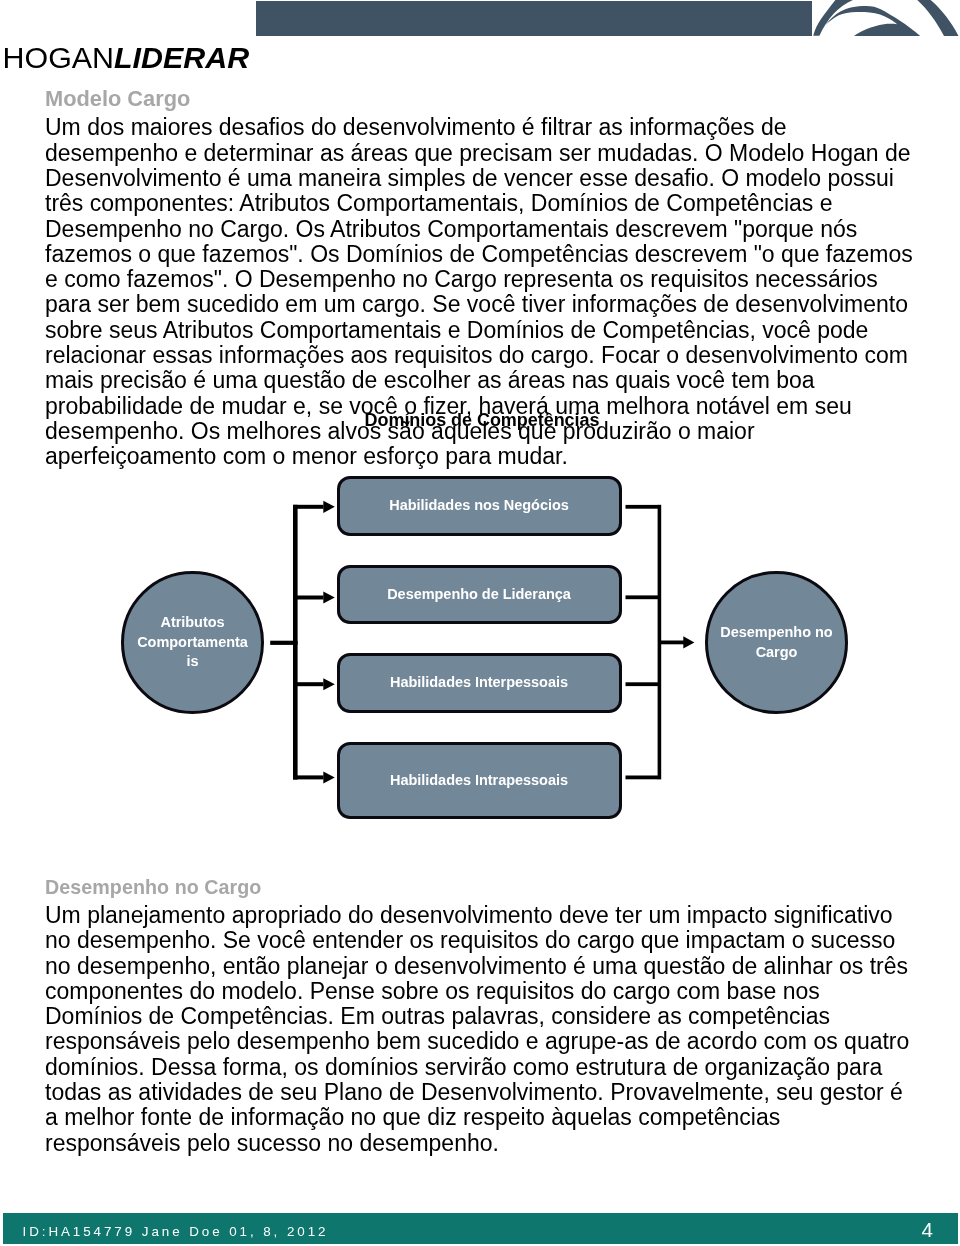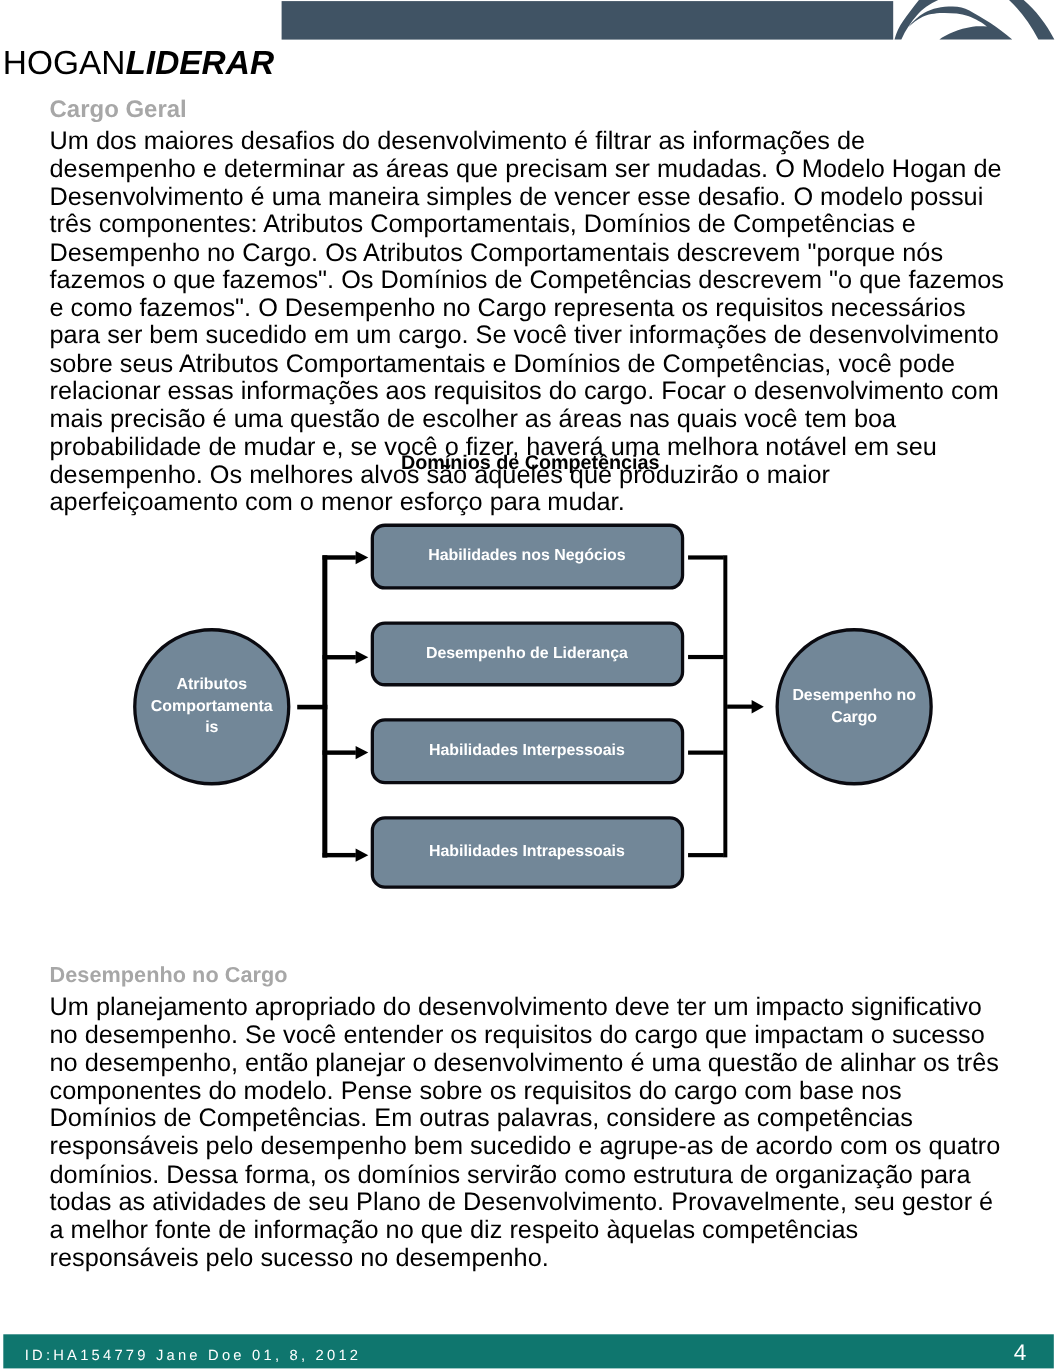--- a/index.html
+++ b/index.html
@@ -46,21 +46,21 @@
     <div class="logo-text"><span class="p1">HOGAN</span><span class="p2">LIDERAR</span><span class="p3">COACHING</span></div>
     <svg class="swoosh" viewBox="805 0 155 37" preserveAspectRatio="none">
       <g fill="#405364">
         <path d="M813.2,35.8 C814.8,29.8 817.4,24.0 821.0,19.0 C825.0,13.2 830.4,6.4 835.4,0 L852.9,0 C845.5,3.2 838.6,8.2 833.8,13.6 C828.4,19.6 823.2,27.2 819.4,35.8 Z"></path>
         <path d="M825.6,24.8 C830.0,19.2 835.0,14.6 840.4,11.6 C847.5,7.7 856.0,6.0 866.0,6.0 C872.0,6.0 876.5,7.0 881.2,9.6 C893.6,16.4 907.0,24.6 920.2,35.9 L854.0,35.9 C860.0,31.4 872.0,26.0 884.0,24.3 C889.0,23.6 893.4,23.9 897.2,24.2 C893.6,21.0 886.5,16.6 880.0,14.5 C873.0,12.3 865.0,11.8 857.0,11.9 C849.5,12.0 843.0,13.3 838.8,15.2 C834.0,17.6 829.2,21.4 825.6,24.8 Z"></path>
         <path d="M917.3,0 L930.6,0 C941.5,9.3 951.0,21.5 958.5,35.9 L944.0,35.9 C936.5,21.8 927.5,9.3 917.3,0 Z"></path>
       </g>
     </svg>
   </div>
 
-  <div class="h2" style="top:86.3px;font-size:21.8px;letter-spacing:0px;">Cargo Geral</div>
+  <div class="h2" style="top:86.3px;font-size:21.8px;letter-spacing:0px;">Modelo Cargo</div>
   <div class="para" style="top:115.4px">Um dos maiores desafios do desenvolvimento é filtrar as informações de desempenho e determinar as áreas que precisam ser mudadas. O Modelo Hogan de Desenvolvimento é uma maneira simples de vencer esse desafio. O modelo possui três componentes: Atributos Comportamentais, Domínios de Competências e Desempenho no Cargo. Os Atributos Comportamentais descrevem "porque nós fazemos o que fazemos". Os Domínios de Competências descrevem "o que fazemos e como fazemos". O Desempenho no Cargo representa os requisitos necessários para ser bem sucedido em um cargo. Se você tiver informações de desenvolvimento sobre seus Atributos Comportamentais e Domínios de Competências, você pode relacionar essas informações aos requisitos do cargo. Focar o desenvolvimento com mais precisão é uma questão de escolher as áreas nas quais você tem boa probabilidade de mudar e, se você o fizer, haverá uma melhora notável em seu desempenho. Os melhores alvos são aqueles que produzirão o maior aperfeiçoamento com o menor esforço para mudar.</div>
 
   <div class="diagram">
     <div class="dtitle">Domínios de Competências</div>
 
     <svg style="position:absolute;left:0;top:0;width:960px;height:1246px" viewBox="0 0 960 1246">
       <g fill="#000" stroke="none">
 
         <rect x="270.2" y="640.7" width="27.4" height="4.2"></rect>
 
@@ -95,21 +95,21 @@
 
     <div class="node nbox" style="left:336.5px;top:476px;width:285px;height:59.5px;">
       <span>Habilidades nos Negócios</span>
     </div>
     <div class="node nbox" style="left:336.5px;top:564.7px;width:285px;height:59.5px;">
       <span>Desempenho de Liderança</span>
     </div>
     <div class="node nbox" style="left:336.5px;top:653.4px;width:285px;height:59.5px;">
       <span>Habilidades Interpessoais</span>
     </div>
-    <div class="node nbox" style="left:336.5px;top:742px;width:285px;height:66px;">
+    <div class="node nbox" style="left:336.5px;top:742px;width:285px;height:77px;">
       <span>Habilidades Intrapessoais</span>
     </div>
   </div>
 
   <div class="h2" style="top:876px;font-size:19.7px;letter-spacing:0.05px;">Desempenho no Cargo</div>
   <div class="para" style="top:903px">Um planejamento apropriado do desenvolvimento deve ter um impacto significativo no desempenho. Se você entender os requisitos do cargo que impactam o sucesso no desempenho, então planejar o desenvolvimento é uma questão de alinhar os três componentes do modelo. Pense sobre os requisitos do cargo com base nos Domínios de Competências. Em outras palavras, considere as competências responsáveis pelo desempenho bem sucedido e agrupe-as de acordo com os quatro domínios. Dessa forma, os domínios servirão como estrutura de organização para todas as atividades de seu Plano de Desenvolvimento. Provavelmente, seu gestor é a melhor fonte de informação no que diz respeito àquelas competências responsáveis pelo sucesso no desempenho.</div>
 
   <div class="footer">
     <div class="fid">ID:HA154779 Jane Doe 01, 8, 2012</div>
     <div class="fpage">4</div>

